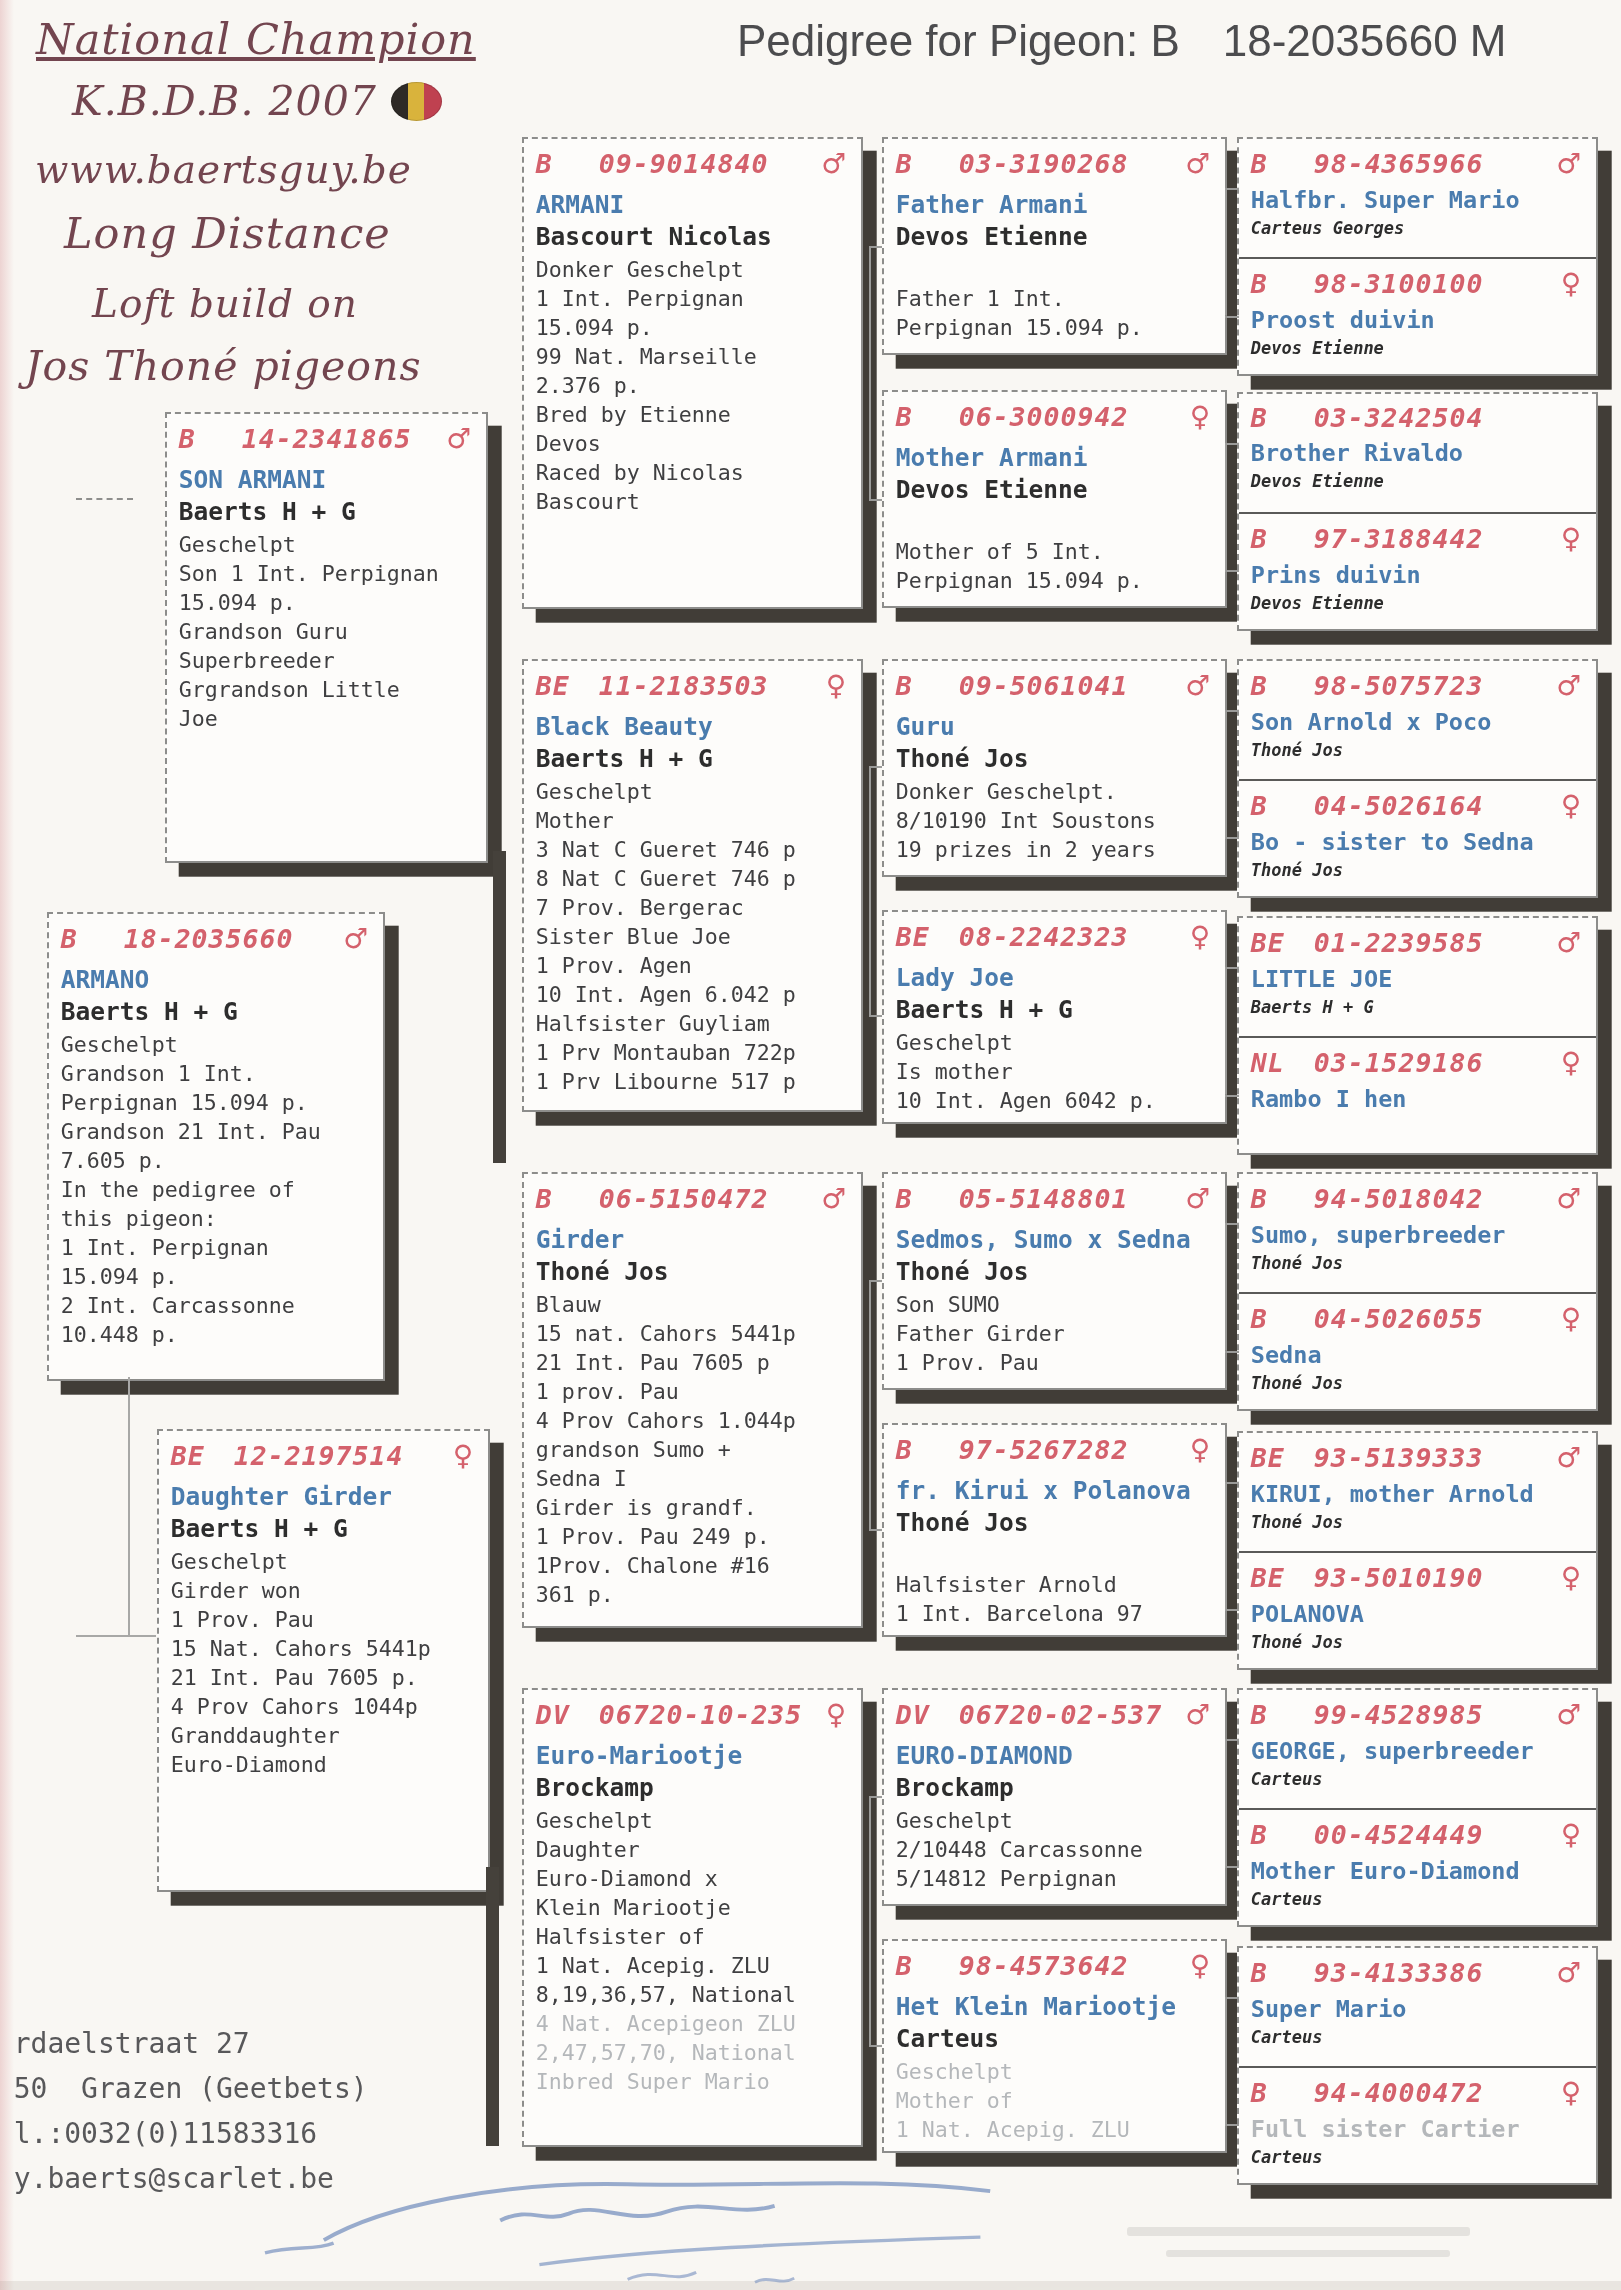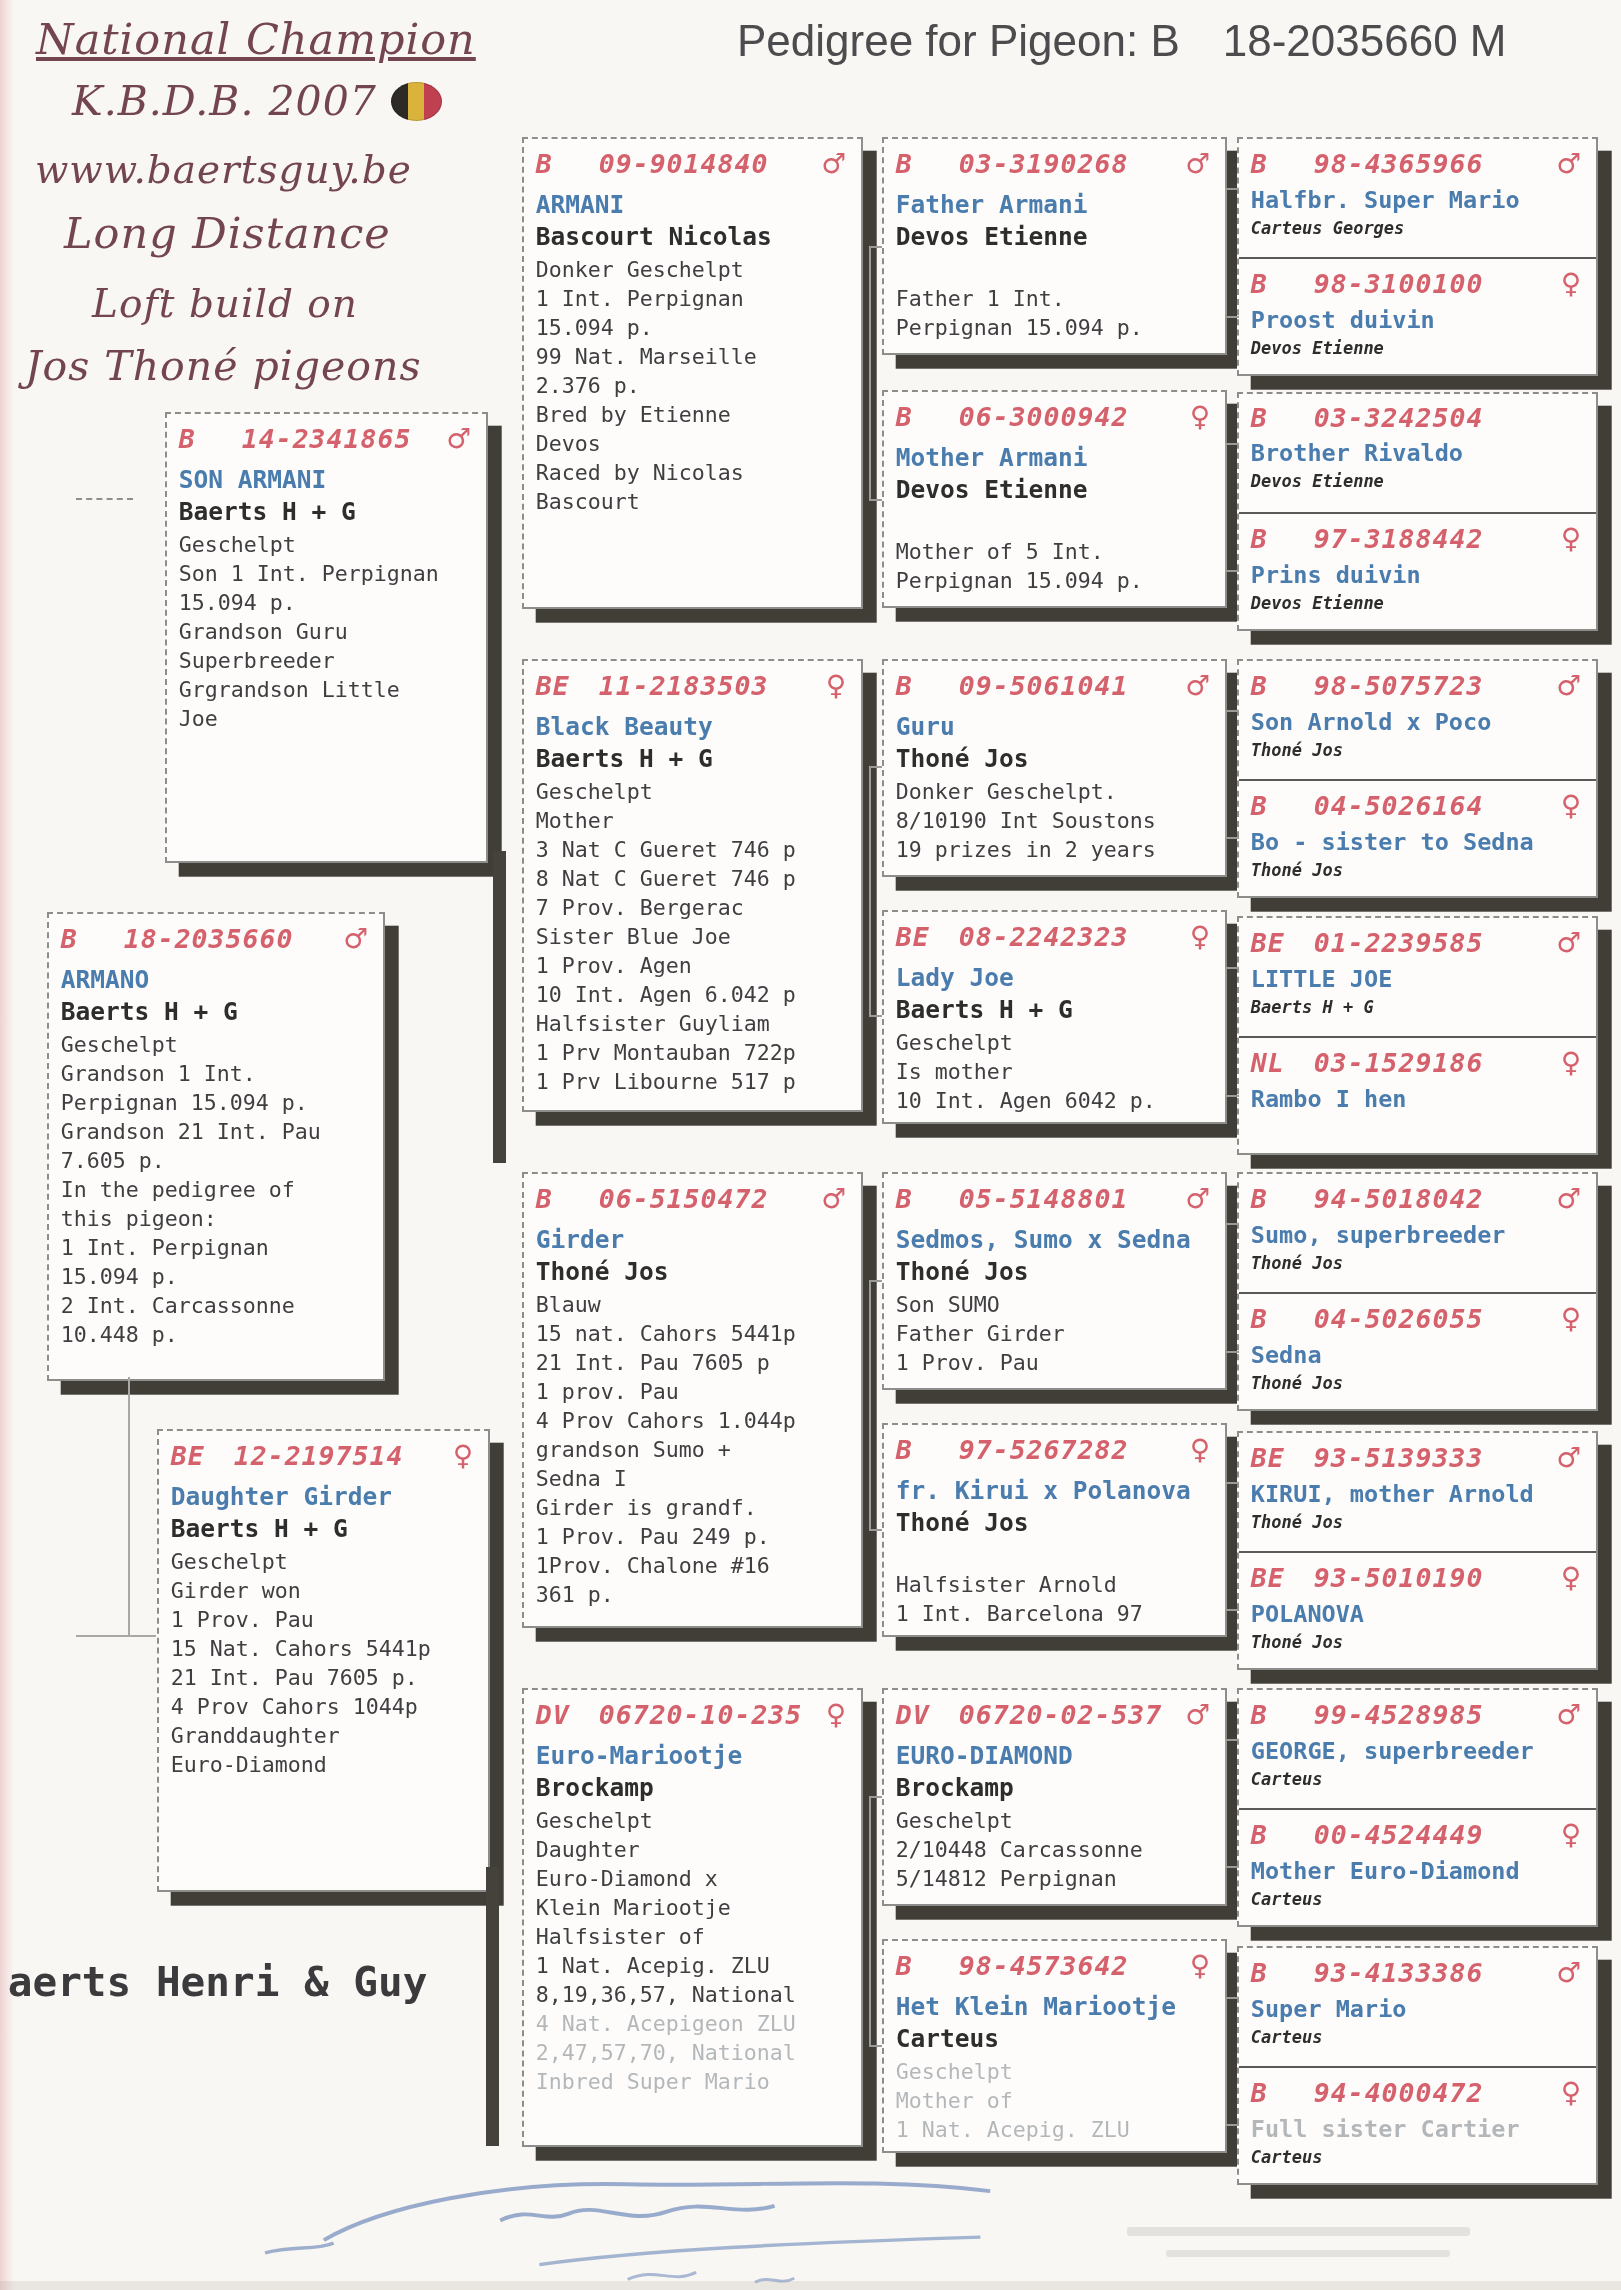--- a/index.html
+++ b/index.html
@@ -565,21 +565,24 @@
   <div class="hline" style="left:869px;top:2045px;width:12.7px;"></div>
 
   <div class="artifact-bar" style="left:493px;top:851px;height:312px;"></div>
   <div class="artifact-bar" style="left:486px;top:1867px;height:279px;"></div>
   <div class="dash-frag" style="left:76px;top:498px;width:57px;"></div>
   <div class="vline" style="left:128px;top:1377px;height:260px;background:#a8a8a6;"></div>
   <div class="hline" style="left:76px;top:1635px;width:80px;background:#a8a8a6;"></div>
   <div class="smudge" style="left:1127px;top:2227px;width:343px;height:8.8px;"></div>
   <div class="smudge" style="left:1166px;top:2250px;width:284px;height:6.9px;"></div>
 
-  <div class="footer-name">aerts Henri &amp; Guy</div>
+  <div class="footer-lines">rdaelstraat 27
+50  Grazen (Geetbets)
+l.:0032(0)11583316
+y.baerts@scarlet.be</div>
 
   <svg class="signature" width="804" height="147" viewBox="0 0 820 150">
     <path d="M120 95 C 180 60, 300 35, 430 38 C 560 41, 680 30, 800 45" fill="none" stroke="#7f97c2" stroke-width="4" opacity="0.8"></path>
     <path d="M300 75 C 330 60, 345 78, 370 68 C 400 55, 430 80, 470 66 C 510 52, 540 72, 580 60" fill="none" stroke="#7f97c2" stroke-width="4" opacity="0.8"></path>
     <path d="M60 108 C 90 100, 110 106, 130 98" fill="none" stroke="#7f97c2" stroke-width="3.5" opacity="0.75"></path>
     <path d="M340 120 C 450 105, 600 98, 790 92" fill="none" stroke="#7f97c2" stroke-width="3.5" opacity="0.7"></path>
     <path d="M430 135 C 460 122, 475 140, 500 128 M560 138 C 575 130, 585 142, 600 134" fill="none" stroke="#7f97c2" stroke-width="3" opacity="0.65"></path>
   </svg>
 </div>
 

